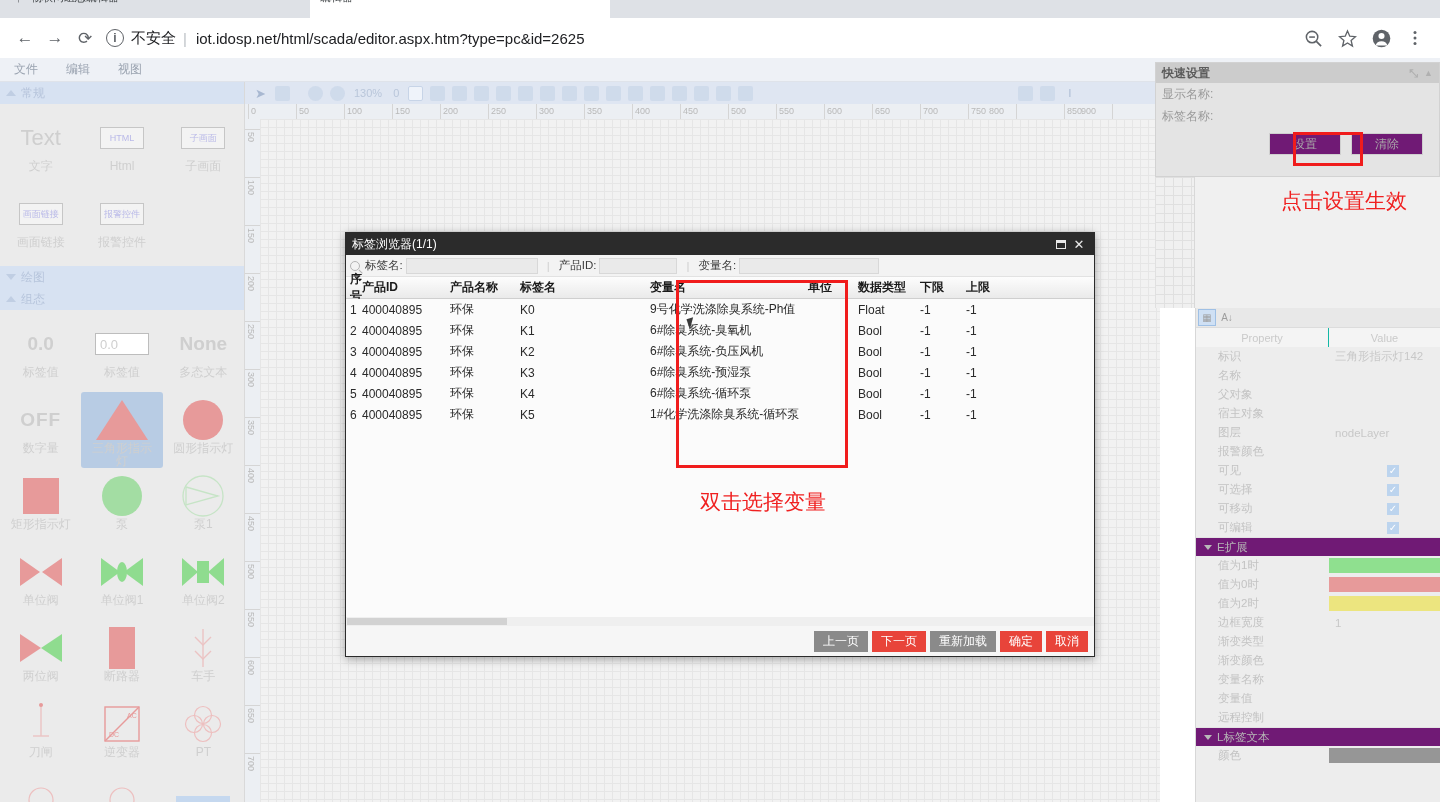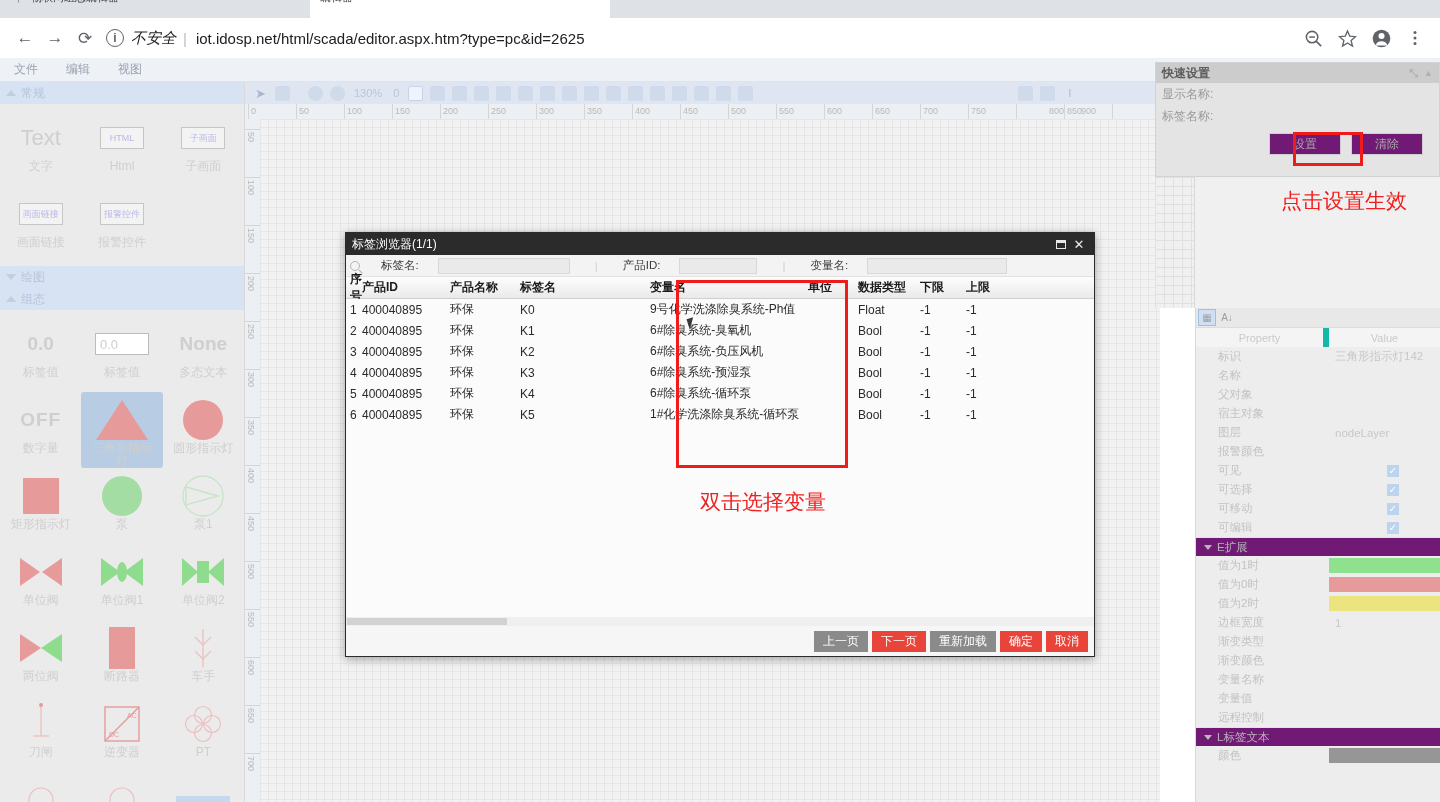--- a/index.html
+++ b/index.html
@@ -37,21 +37,21 @@
     flex: 1 1 auto; height: 28px; margin: 0 8px 0 6px;
     display: flex; align-items: center; gap: 0px;
     font-size: 15px; color: #202124;
   }
   .info-icon {
     width: 18px; height: 18px; border: 1.4px solid #5f6368; border-radius: 50%;
     display: inline-flex; align-items: center; justify-content: center;
     font-size: 12px; font-weight: bold; color: #5f6368; margin-right: 7px;
     flex: 0 0 auto;
   }
-  .notsecure { color: #202124; font-size: 15px; margin-right: 7px; white-space: nowrap; font-style: italic;}
+  .notsecure { color: #202124; font-size: 15px; margin-right: 7px; white-space: nowrap;}
   .urlsep { color: #bdc1c6; margin-right: 9px; font-size: 15px;}
   .urltext { color: #202124; font-size: 15px; white-space: nowrap; }
   .nav-right { display: flex; align-items: center; gap: 4px; flex: 0 0 auto; }
   .icon-btn { width: 30px; height: 30px; display:flex; align-items:center; justify-content:center; color:#5f6368; }
 
   
   .menubar {
     position: absolute; top: 58px; left: 0; width: 1440px; height: 24px;
     background: #eef1f6; display: flex; align-items: center;
     border-bottom: 1px solid #dfe3ea;
@@ -145,21 +145,21 @@
     display: flex; align-items: center; padding: 0 6px;
   }
   .dlg-title .ttxt { flex: 1 1 auto; }
   .dlg-btn {
     width: 18px; height: 18px; display:flex; align-items:center; justify-content:center;
     color: #e8e8e8; font-size: 13px;
   }
   .dlg-btn .sqr { width:10px;height:9px;border:1.5px solid #e8e8e8;border-top-width:3px;}
   .dlg-search {
     height: 22px; background: #f3f3f3; display: flex; align-items: center;
-    font-size: 11.5px; color: #3b3b3b; border-bottom: 1px solid #e2e2e2; padding-left: 4px; gap: 19px;
+    font-size: 11.5px; color: #3b3b3b; border-bottom: 1px solid #e2e2e2; padding-left: 4px; gap: 3px;
   }
   .mag {
     width: 10px; height: 10px; border: 1.4px solid #b4b4b4; border-radius: 50%;
     position: relative; margin-right: 2px;
   }
   .mag::after { content:''; position:absolute; right:-4px; bottom:-3px; width:5px; height:1.4px; background:#b4b4b4; transform: rotate(45deg);}
   .sfield { height: 16px; background: #eaeaea; border: 1px solid #d8d8d8; }
   .vbar { color: #cfcfcf; margin: 0 6px; }
 
   .tbl-head {
@@ -235,21 +235,21 @@
 
   .prop-panel {
     position: absolute; top: 308px; left: 1195px; width: 245px; height: 494px;
     background: #ededed; border-left: 1px solid #d7d7d7; overflow: hidden;
   }
   .prop-toolbar { height: 20px; background: #e8e8e8; display: flex; align-items: center; gap: 2px; padding-left: 2px; border-bottom:1px solid #dcdcdc;}
   .pt-btn { width: 18px; height: 17px; display:flex; align-items:center; justify-content:center; font-size: 10px; color:#9d9d9d;}
   .pt-btn.act { background: #cfe0f4; border: 1px solid #9fc0e5; }
   .prop-colhead { height: 19px; display: flex; font-size: 11px; color: #cacaca; background:#f4f4f4; }
   .prop-colhead div { display:flex; align-items:center; justify-content:center; }
-  .pch-a { width: 133px; border-right: 6px solid #14b8a6; }
+  .pch-a { width: 133px; border-right: 1px solid #14b8a6; }
   .pch-b { flex: 1 1 auto; }
   .prow { height: 19px; display: flex; align-items: center; font-size: 11.5px; }
   .prow .pk { width: 133px; padding-left: 22px; color: #c3c3c3; }
   .prow .pv { flex: 1 1 auto; padding-left: 6px; color: #c8c8c8; }
   .prow.group .pk { padding-left: 8px; color: #b5b5b5; display: flex; align-items: center; gap: 5px;}
   .prow.group { background: #701a75; border-top: 1px solid #e3e3e3; }
   .tri-sm { width:0;height:0;border-left:4px solid transparent;border-right:4px solid transparent;}
   .tri-sm.down { border-top: 5px solid #b9b9b9; }
   .chk { width: 12px; height: 12px; background: #bcd4ee; display:flex; align-items:center; justify-content:center;
          color:#fff; font-size:10px; margin-left: 58px;}
@@ -599,21 +599,21 @@
         <span style="left: 534px;">550</span>
         <i style="left: 579px;"></i>
         <span style="left: 582px;">600</span>
         <i style="left: 627px;"></i>
         <span style="left: 630px;">650</span>
         <i style="left: 675px;"></i>
         <span style="left: 678px;">700</span>
         <i style="left: 723px;"></i>
         <span style="left: 726px;">750</span>
         <i style="left: 771px;"></i>
-        <span style="left: 804px;">800</span>
+        <span style="left: 744px;">800</span>
         <i style="left: 819px;"></i>
         <span style="left: 822px;">850</span>
         <i style="left: 867px;"></i>
         <span style="left: 836px;">900</span>
       </div>
     <div class="vruler" id="vruler">
         <i style="top: 10px;"></i>
         <span style="top: 13px;">50</span>
         <i style="top: 58px;"></i>
         <span style="top: 61px;">100</span>

